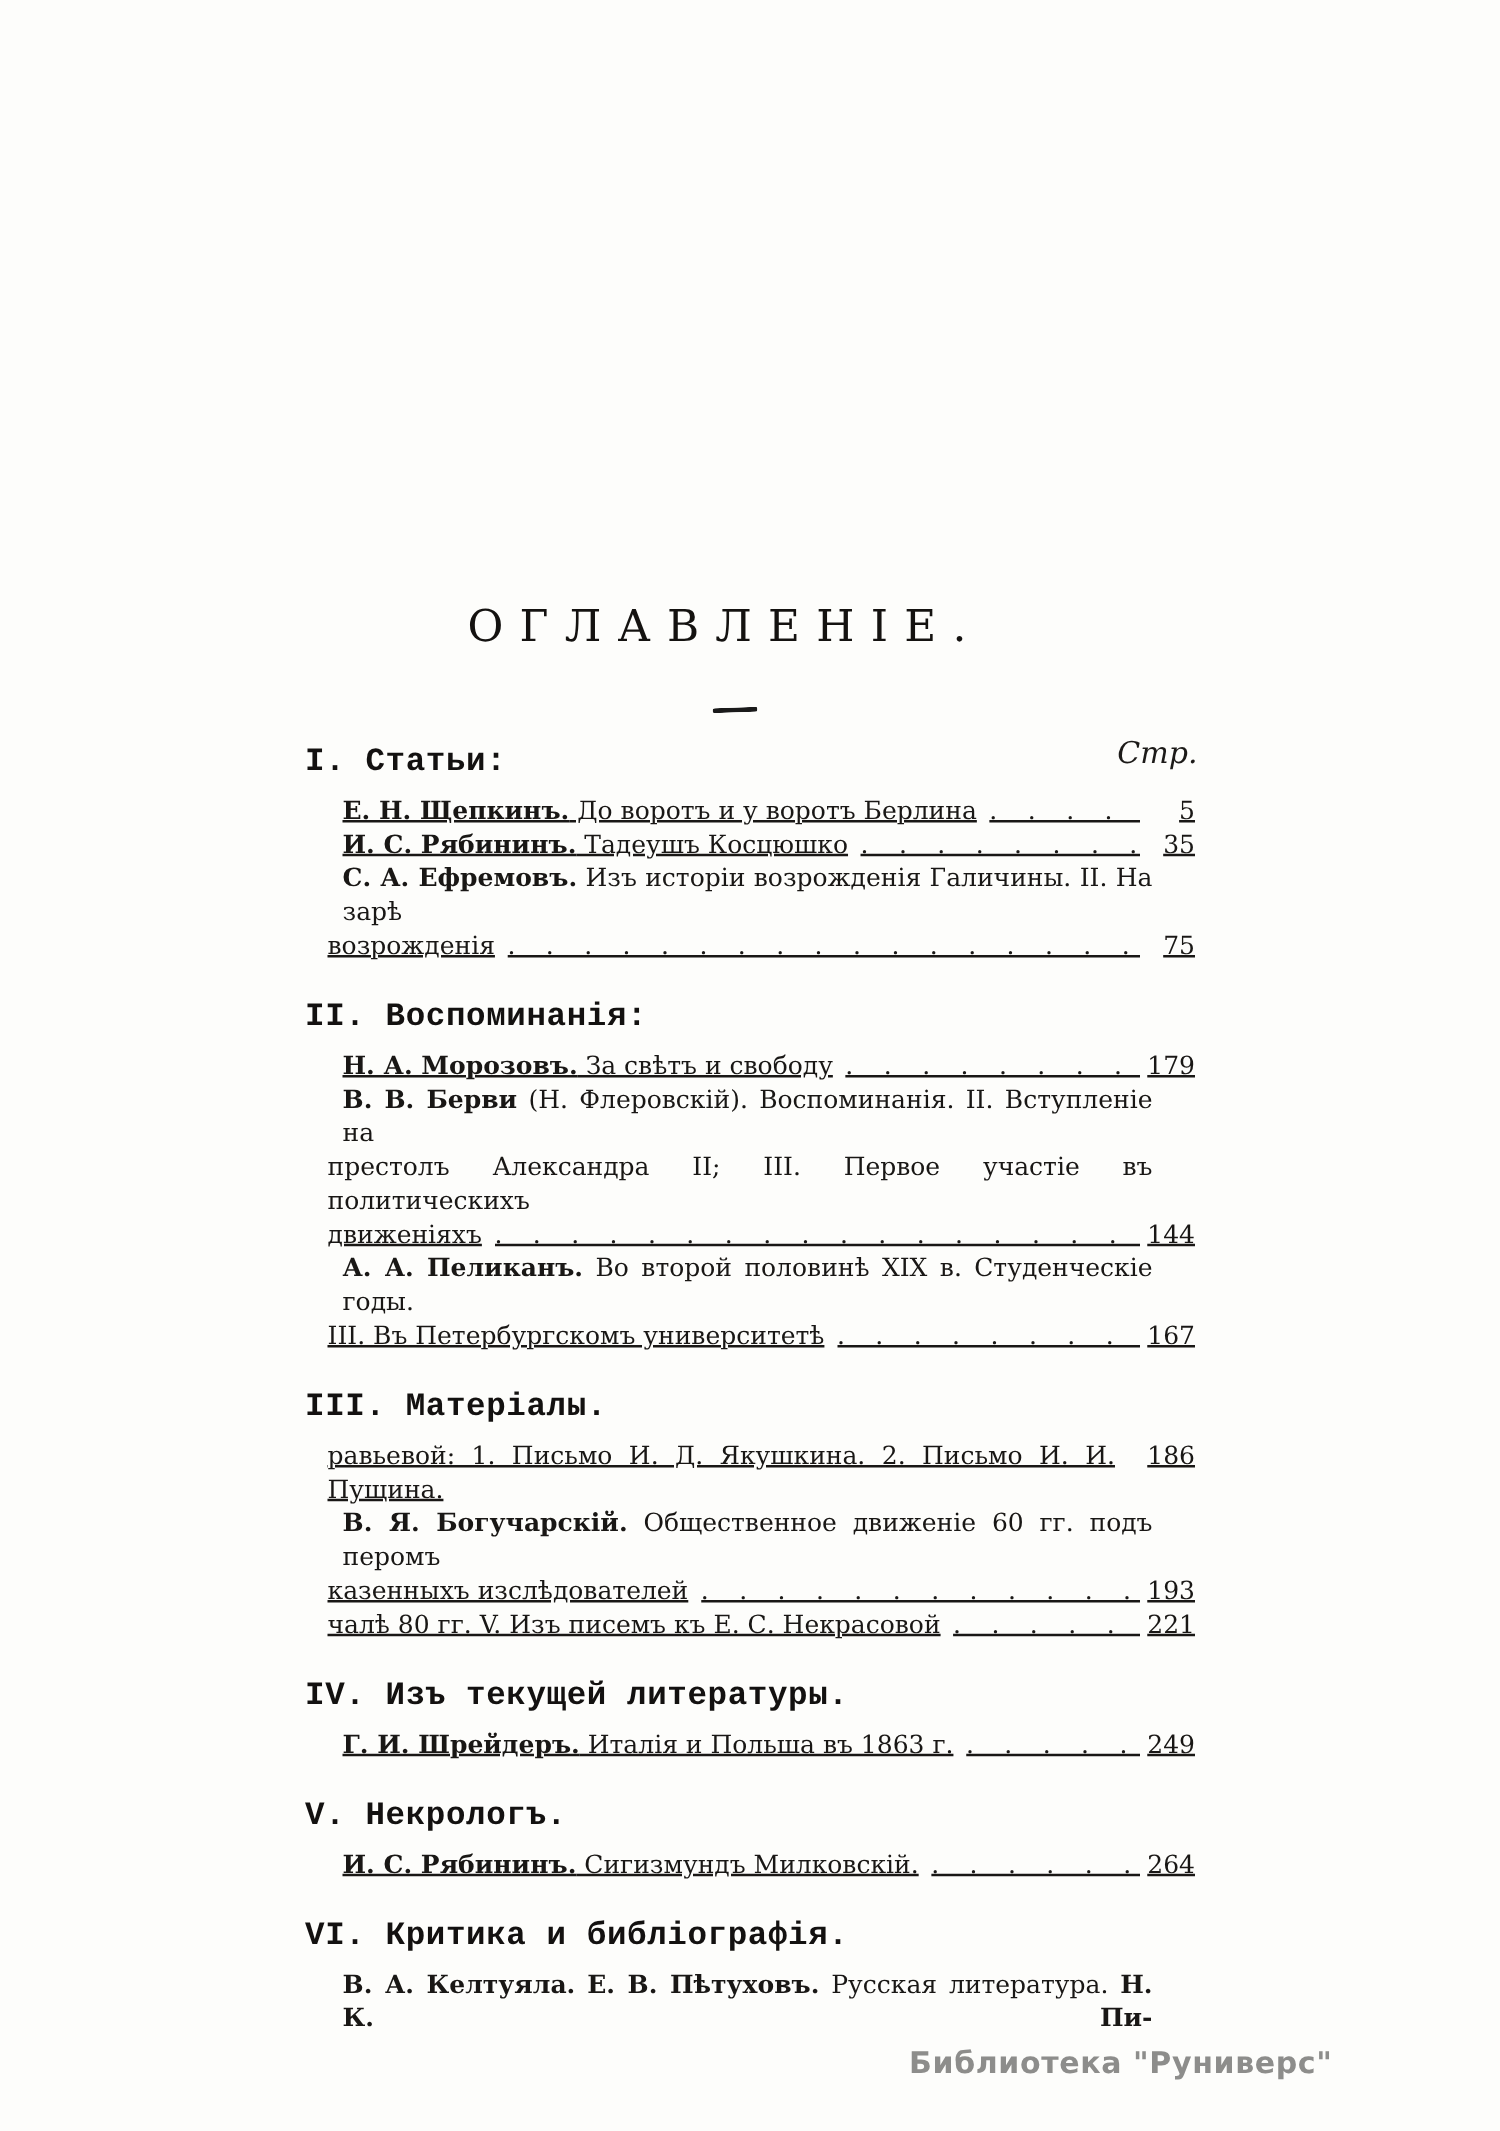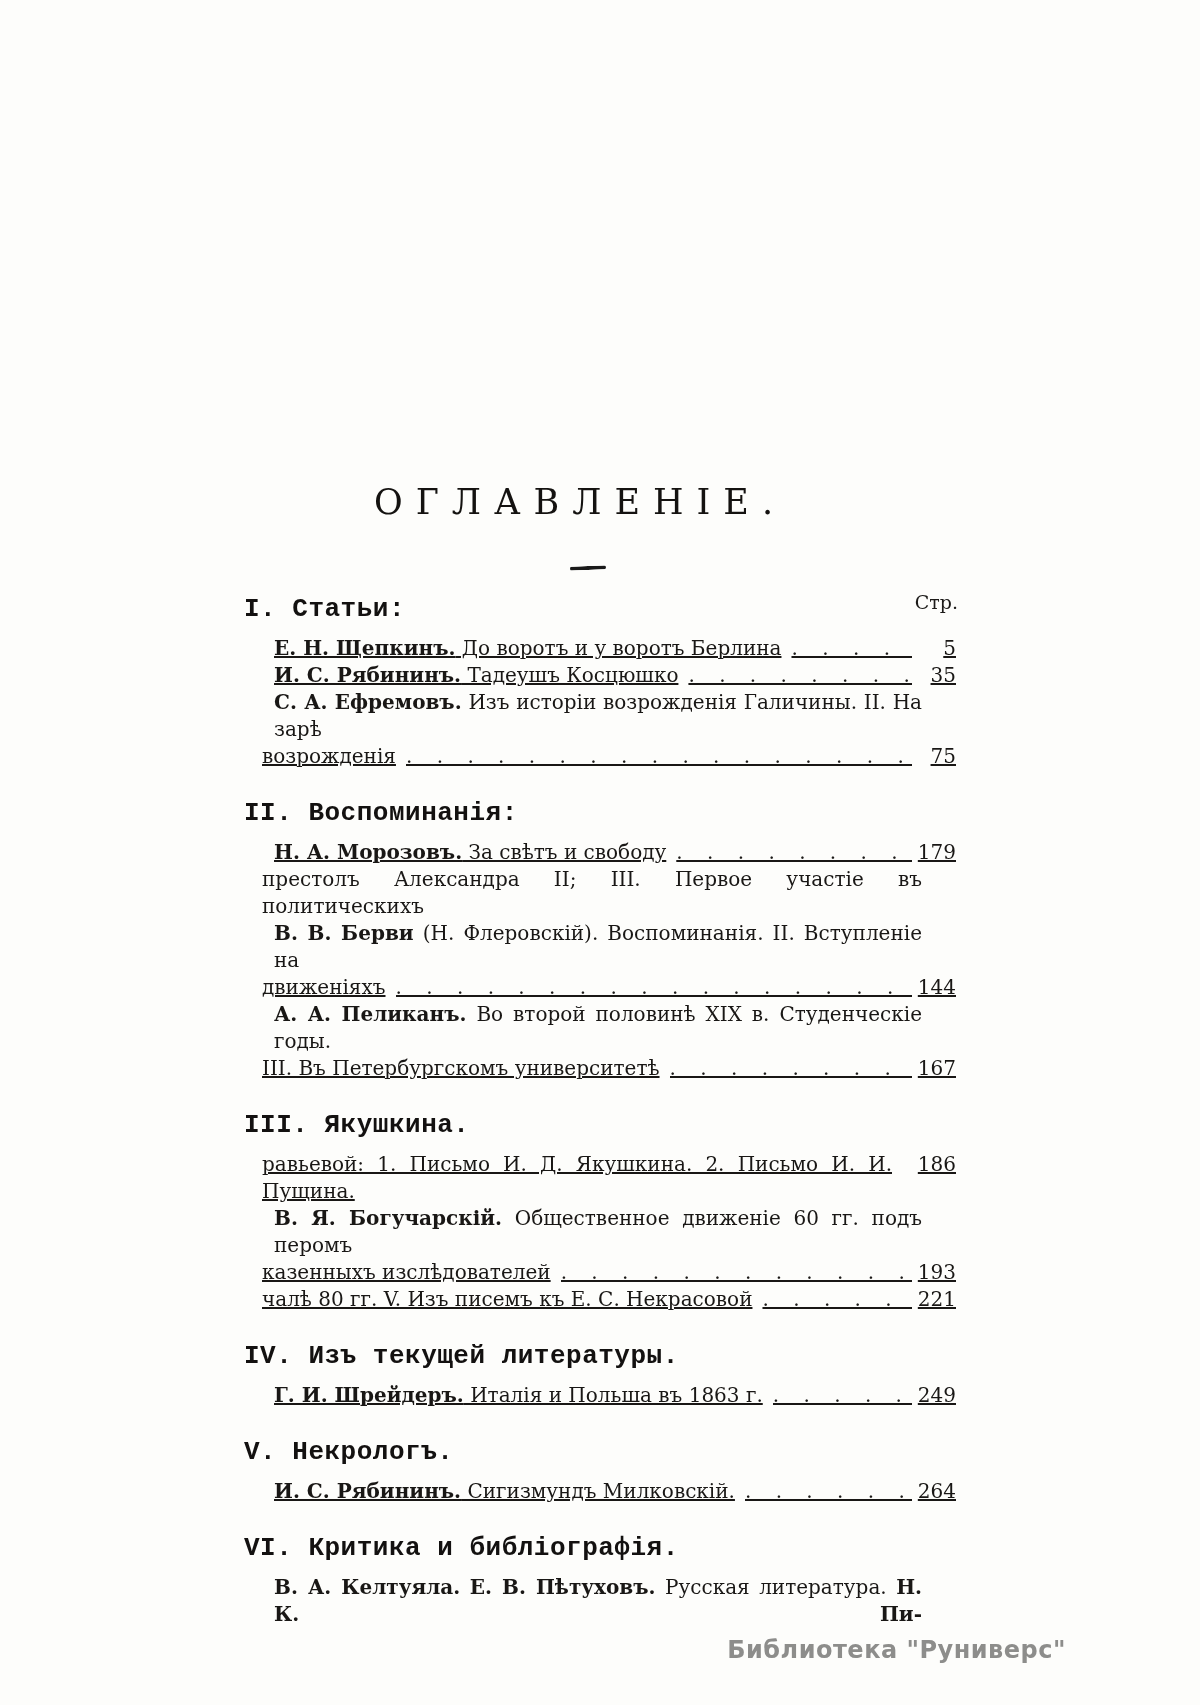--- a/index.html
+++ b/index.html
@@ -18,21 +18,21 @@
     font-weight:400;color:#141210;
   }
   .divider{
     position:absolute;top:566px;left:326px;width:36px;height:0;
     border-bottom:4px solid #1a1a1a;border-radius:2px;
     transform:skewY(-2deg);
   }
   .toc{position:absolute;top:596px;left:0;width:712px;font-size:20px;line-height:27px;}
   .str{
     position:absolute;top:-7px;right:-2px;
-    font-size:19px;color:#1c1a18;
+    font-style:italic;font-size:24px;color:#1c1a18;
   }
   .sec{margin:0;}
   .sec + .sec{margin-top:30px;}
   .shead{
     font-weight:700;font-size:26px;line-height:27px;
     letter-spacing:0.5px;margin:0 0 12px 0;color:#131110;font-family:Liberation Mono, monospace;
   }
   .line{margin-left:30px;}
   .line.cont{margin-left:18px;}
   .b{font-weight:700;}
@@ -80,36 +80,36 @@
               <span class="pg">75</span>
             </div>
           </div>
           <div class="sec">
             <div class="shead">II. Воспоминанія:</div>
             <div class="line haspage">
               <span class="txt"><span class="b">Н. А. Морозовъ.</span><span> За свѣтъ и свободу</span></span>
               <span class="leader">. . . . . . . . . . . . . . . . . . . . . . . . . . . . . . . . . . . . . . . . . . . . . . . . . . . . . . . . . . . . </span>
               <span class="pg">179</span>
             </div>
+            <div class="line just"><span class="txt"><span class="b">В. В. Берви</span><span> (Н. Флеровскій). Воспоминанія. II. Вступленіе на</span></span></div>
             <div class="line cont just"><span class="txt"><span>престолъ Александра II; III. Первое участіе въ политическихъ</span></span></div>
-            <div class="line just"><span class="txt"><span class="b">В. В. Берви</span><span> (Н. Флеровскій). Воспоминанія. II. Вступленіе на</span></span></div>
             <div class="line cont haspage">
               <span class="txt"><span>движеніяхъ</span></span>
               <span class="leader">. . . . . . . . . . . . . . . . . . . . . . . . . . . . . . . . . . . . . . . . . . . . . . . . . . . . . . . . . . . . </span>
               <span class="pg">144</span>
             </div>
             <div class="line just"><span class="txt"><span class="b">А. А. Пеликанъ.</span><span> Во второй половинѣ XIX в. Студенческіе годы.</span></span></div>
             <div class="line cont haspage">
               <span class="txt"><span>III. Въ Петербургскомъ университетѣ</span></span>
               <span class="leader">. . . . . . . . . . . . . . . . . . . . . . . . . . . . . . . . . . . . . . . . . . . . . . . . . . . . . . . . . . . . </span>
               <span class="pg">167</span>
             </div>
           </div>
           <div class="sec">
-            <div class="shead">III. Якушкина.</div>
+            <div class="shead">III. Матеріалы.</div>
             <div class="line cont just haspage">
               <span class="txt"><span>равьевой: 1. Письмо И. Д. Якушкина. 2. Письмо И. И. Пущина.</span></span>
               <span class="leader"></span>
               <span class="pg">186</span>
             </div>
             <div class="line just"><span class="txt"><span class="b">В. Я. Богучарскій.</span><span> Общественное движеніе 60 гг. подъ перомъ</span></span></div>
             <div class="line cont haspage">
               <span class="txt"><span>казенныхъ изслѣдователей</span></span>
               <span class="leader">. . . . . . . . . . . . . . . . . . . . . . . . . . . . . . . . . . . . . . . . . . . . . . . . . . . . . . . . . . . . </span>
               <span class="pg">193</span>

